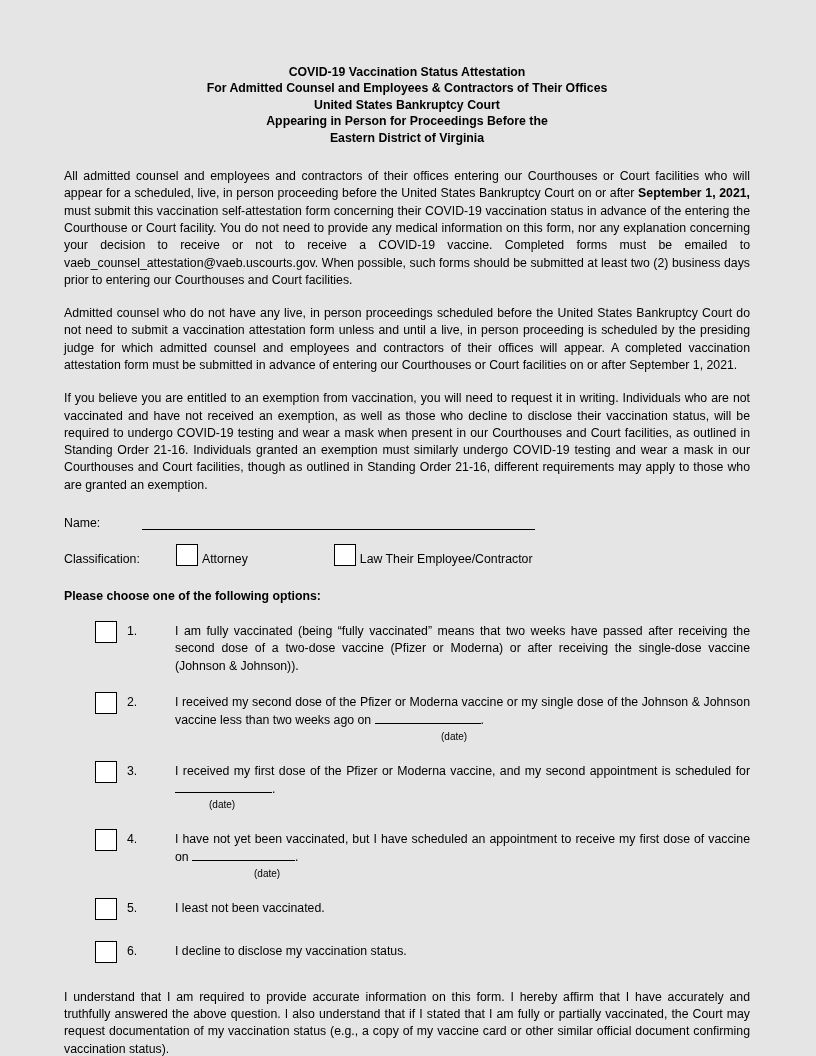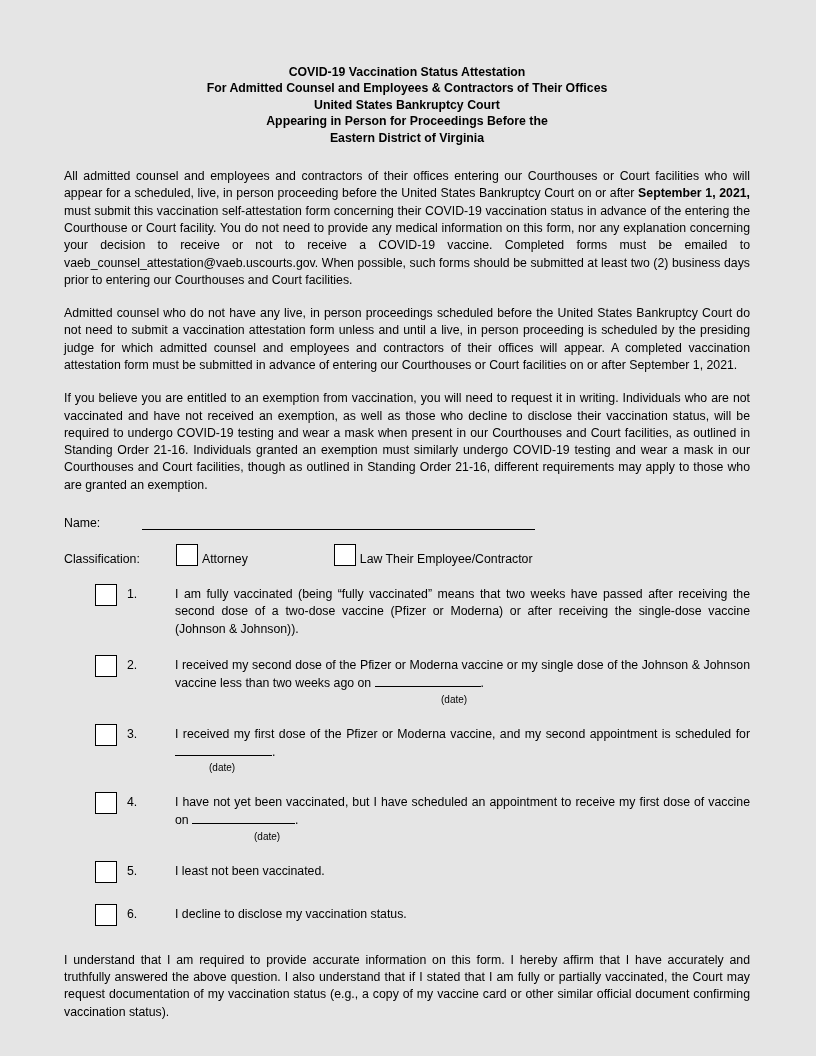--- a/index.html
+++ b/index.html
@@ -175,20 +175,21 @@
 
     <div class="class-row">
       <span class="class-label">Classification:</span>
       <span class="cbox"></span>
       <span class="class-opt-text">Attorney</span>
       <span class="class-gap"></span>
       <span class="cbox"></span>
       <span class="class-opt-text">Law Their Employee/Contractor</span>
     </div>
 
+    <div class="choose-heading">Please choose one of the following options:</div>
 
     <div class="options">
 
       <div class="opt-row">
         <div class="opt-box-cell">
           <span class="cbox"></span>
         </div>
         <div class="opt-num">1.</div>
         <div class="opt-text">I am fully vaccinated (being “fully vaccinated” means that two weeks have passed after receiving the second dose of a two-dose vaccine (Pfizer or Moderna) or after receiving the single-dose vaccine (Johnson &amp; Johnson)).</div>
       </div>

